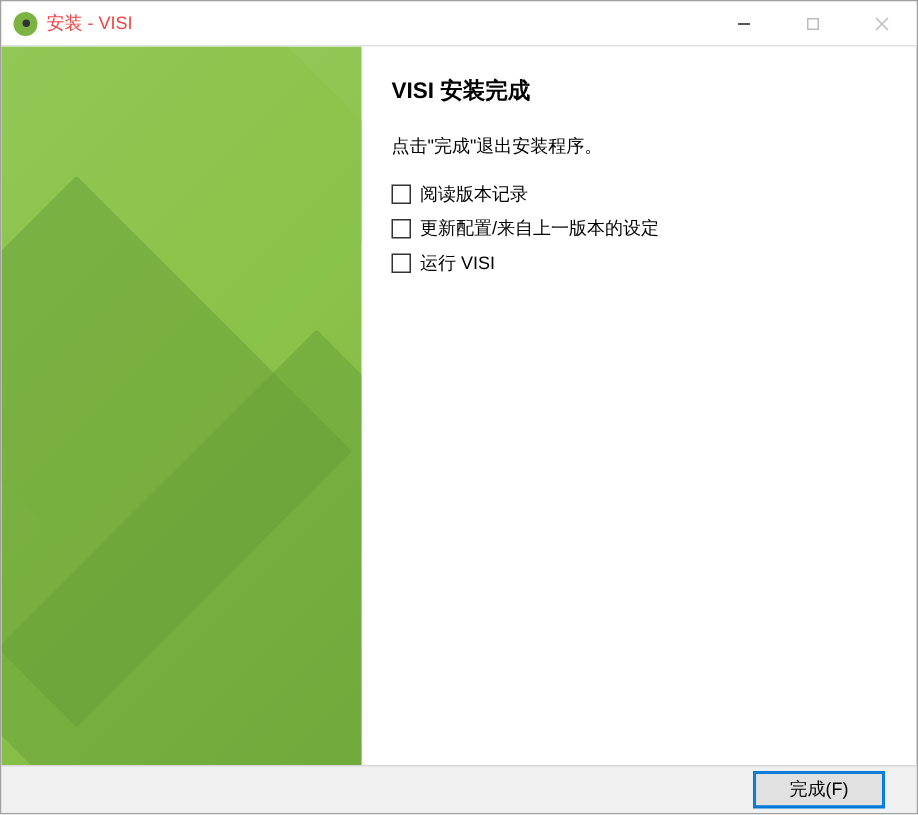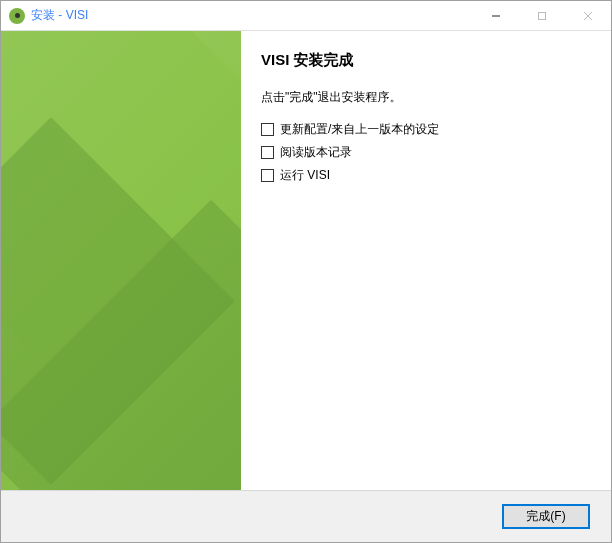--- a/index.html
+++ b/index.html
@@ -40,21 +40,21 @@
     }
     .title-icon::after {
       content: '';
       width: 5px;
       height: 5px;
       background: #333;
       border-radius: 50%;
     }
     .title-text {
       font-size: 12px;
-      color: #3b82f6;
+      color: #ef4444;
       flex: 1;
     }
     .window-controls {
       display: flex;
       height: 100%;
     }
     .win-btn {
       width: 46px;
       height: 100%;
       display: flex;
@@ -138,21 +138,21 @@
       border: 1px solid #333;
       background: #fff;
       margin-right: 6px;
       flex-shrink: 0;
     }
     .check-label {
       font-size: 12px;
       color: #000;
     }
     .footer {
-      height: 52px;
+      height: 32px;
       border-top: 1px solid #d8d8d8;
       display: flex;
       justify-content: flex-end;
       align-items: center;
       padding-right: 22px;
       background: #f0f0f0;
     }
     .finish-btn {
       min-width: 86px;
       height: 23px;
@@ -197,25 +197,25 @@
   <div class="content">
     <div class="sidebar-image">
       <div class="diamond2"></div>
     </div>
     <div class="main">
       <div class="heading">VISI 安装完成</div>
       <div class="body-text">点击"完成"退出安装程序。</div>
       <div class="checklist">
         <div class="check-row">
           <span class="checkbox"></span>
-          <span class="check-label">更新配置/来自上一版本的设定</span>
+          <span class="check-label">阅读版本记录</span>
         </div>
         <div class="check-row">
           <span class="checkbox"></span>
-          <span class="check-label">阅读版本记录</span>
+          <span class="check-label">更新配置/来自上一版本的设定</span>
         </div>
         <div class="check-row">
           <span class="checkbox"></span>
           <span class="check-label">运行 VISI</span>
         </div>
       </div>
     </div>
   </div>
 
   <div class="footer">

